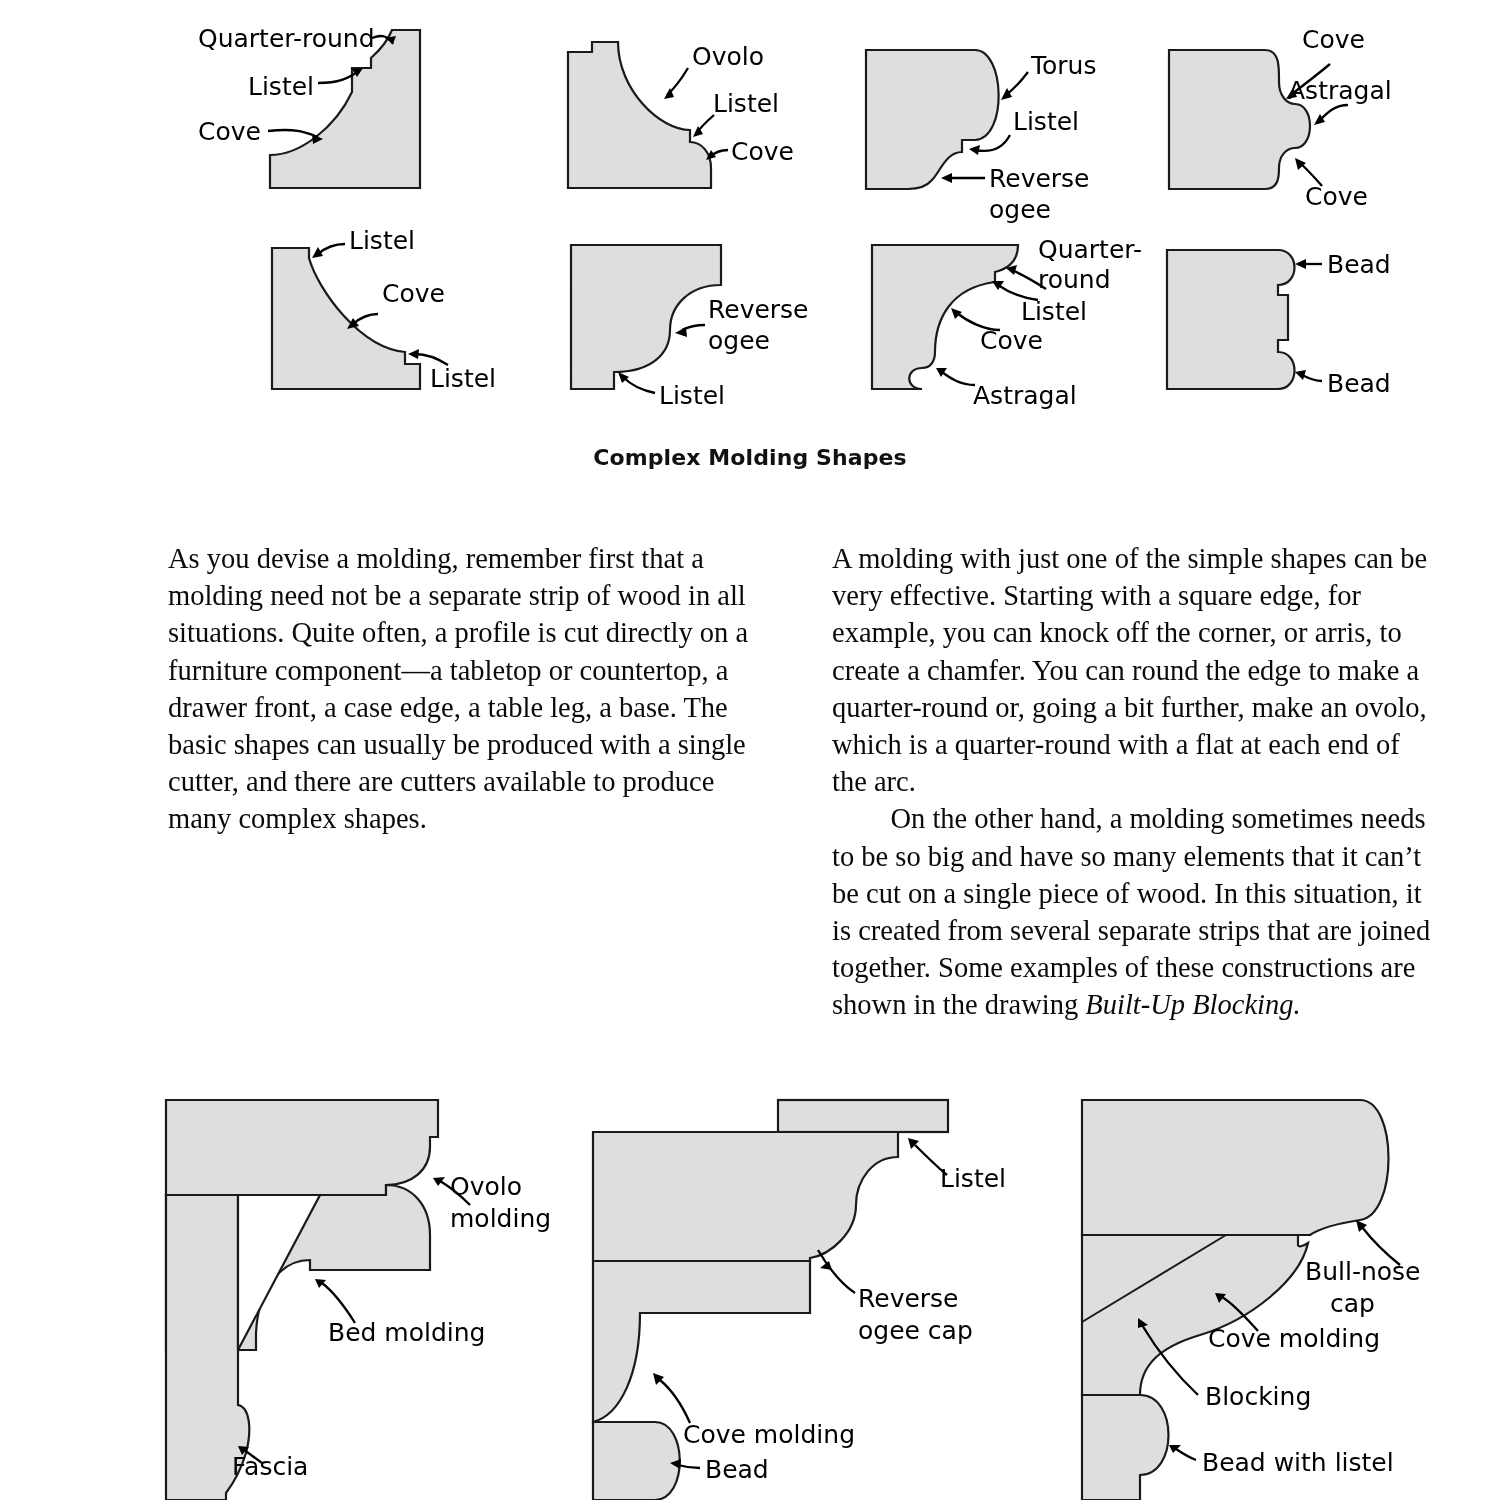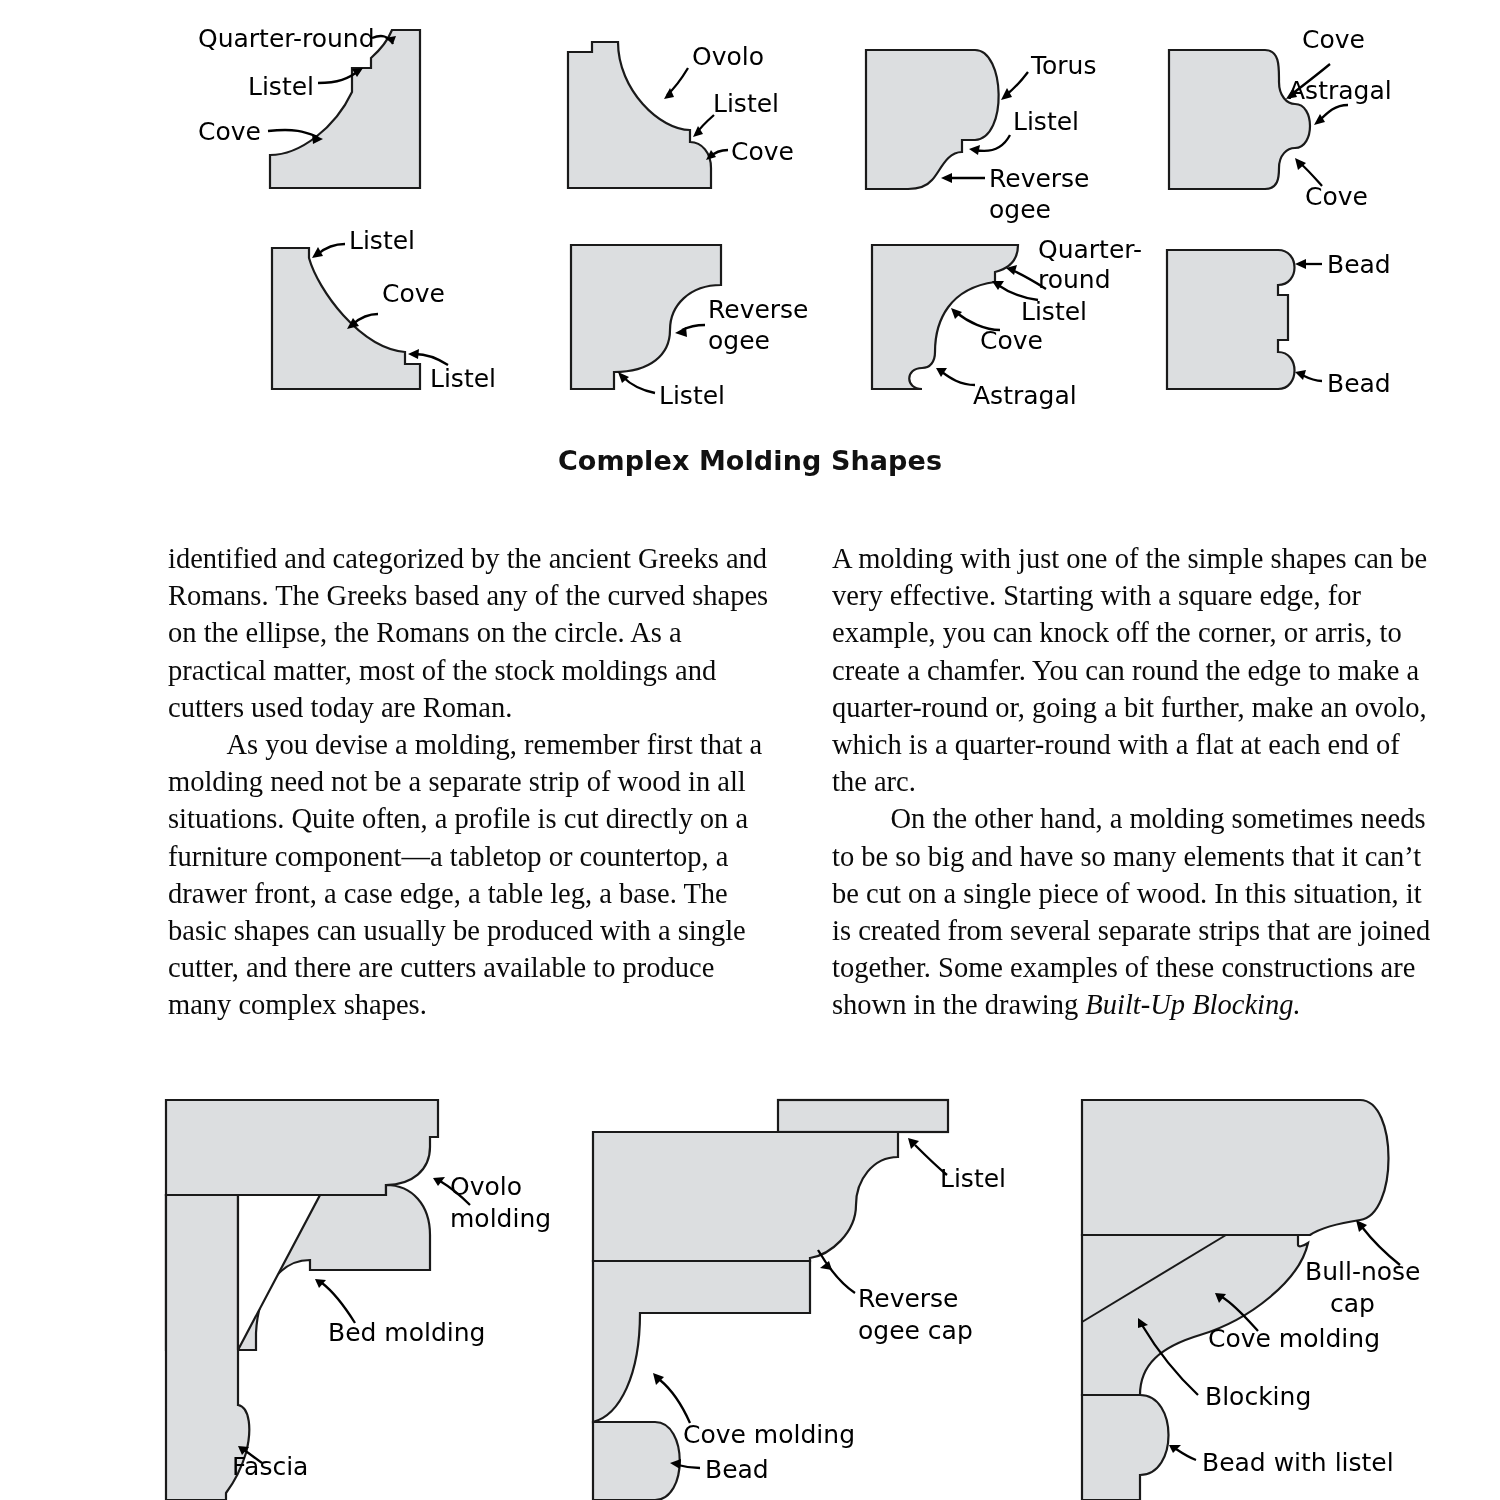--- a/index.html
+++ b/index.html
@@ -27,21 +27,21 @@
     width: 1500px; height: 430px;
   }
   .fig-caption {
     position: absolute;
     left: 0;
     top: 445px;
     width: 1500px;
     text-align: center;
     font-family: "DejaVu Sans", sans-serif;
     font-weight: bold;
-    font-size: 27px;
+    font-size: 22px;
     letter-spacing: 0.1px;
     color: #111;
   }
   .fig-bottom {
     position: absolute;
     left: 0; top: 1075px;
     width: 1500px; height: 425px;
   }
   
   .cols {
@@ -268,21 +268,20 @@
         <text class="lbl" x="1327" y="392">Bead</text>
       </g>
 
     </svg>
   </div>
 
   <div class="fig-caption">Complex Molding Shapes</div>
 
   <div class="cols">
     <div class="col">
-      <p>identified and categorized by the ancient Greeks and Romans. The Greeks based any of the curved shapes on the ellipse, the Romans on the circle. As a practical matter, most of the stock moldings and cutters used today are Roman.</p>
       <p>As you devise a molding, remember first that a molding need not be a separate strip of wood in all situations. Quite often, a profile is cut directly on a furniture component—a tabletop or countertop, a drawer front, a case edge, a table leg, a base. The basic shapes can usually be produced with a single cutter, and there are cutters available to produce many complex shapes.</p>
     </div>
     <div class="col">
       <p>A molding with just one of the simple shapes can be very effective. Starting with a square edge, for example, you can knock off the corner, or arris, to create a chamfer. You can round the edge to make a quarter-round or, going a bit further, make an ovolo, which is a quarter-round with a flat at each end of the arc.</p>
       <p><span>On the other hand, a molding sometimes needs to be so big and have so many elements that it can’t be cut on a single piece of wood. In this situation, it is created from several separate strips that are joined together. Some examples of these constructions are shown in the drawing </span><em>Built-Up Blocking.</em></p>
     </div>
   </div>
 
   <div class="fig-bottom">
     <svg width="1500" height="425" viewBox="0 0 1500 425">

